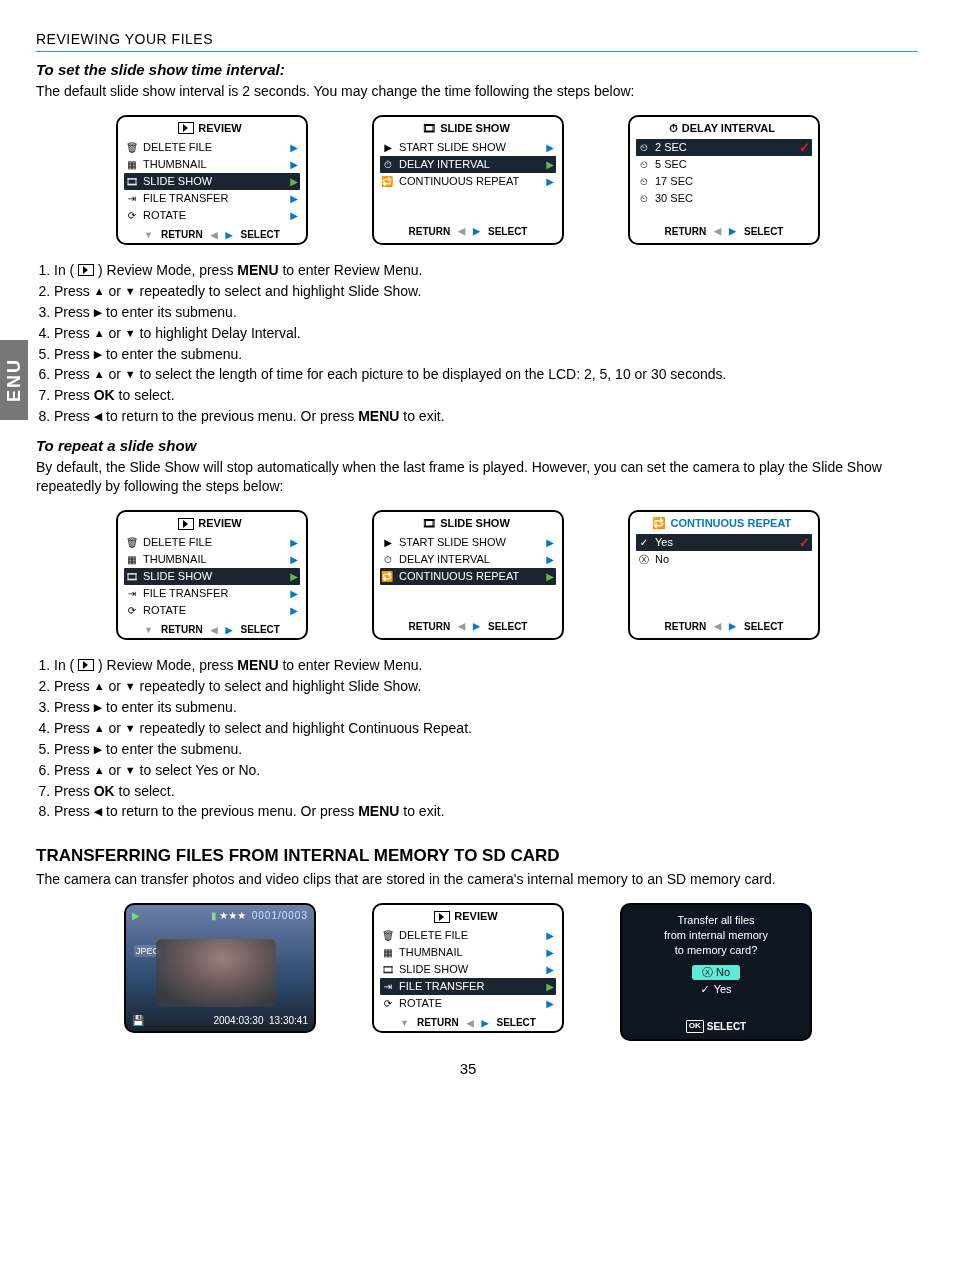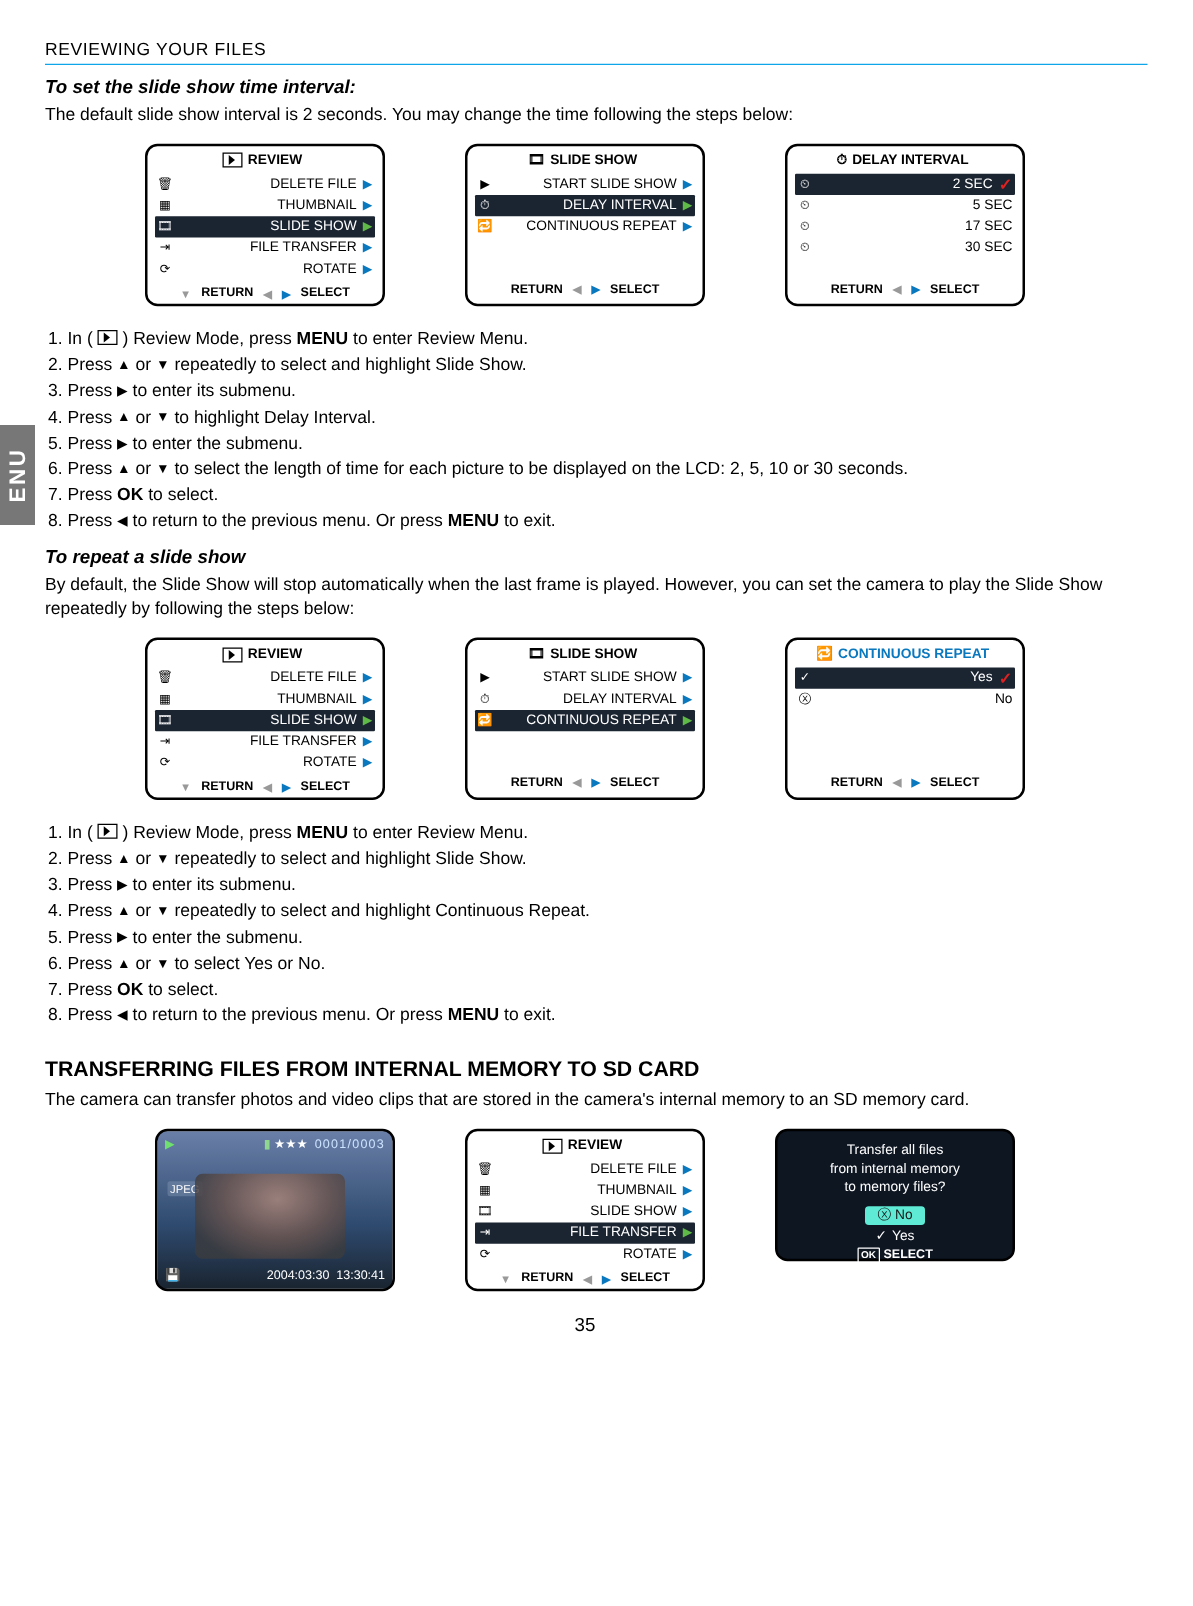--- a/index.html
+++ b/index.html
@@ -93,21 +93,21 @@
     background: #1b2431;
     color: #fff;
     border-radius: 1px;
   }
   .mrow .ico {
     width: 12px;
     display: inline-flex;
     justify-content: center;
     font-size: 10px;
   }
-  .mrow .lbl { flex: 1; text-align: right; }
+  .mrow .lbl { flex: 1; }
   .mrow .arr { color: #0a78be; font-size: 10px; }
   .mrow.sel .arr { color: #5fb947; }
   .scr-foot {
     display: flex;
     justify-content: center;
     gap: 8px;
     font-weight: bold;
     font-size: 10px;
     padding: 4px 0 5px 0;
     align-items: center;
@@ -140,21 +140,21 @@
   .photo-scr .top { position:absolute; top:4px; left:6px; right:6px; display:flex; justify-content:space-between;}
   .photo-scr .top .r { color:#cde3ff; letter-spacing:1px;}
   .photo-scr .bot { position:absolute; bottom:4px; left:6px; right:6px; display:flex; justify-content:space-between;}
   .photo-scr .jpeg{ position:absolute; top:40px; left:8px; font-size:9px; background:rgba(180,195,215,0.25); padding:0 2px; border-radius:2px;}
   .photo-scr .body{
     position:absolute; top:34px; left:30px; width:120px; height:68px;
     background: radial-gradient(ellipse at 55% 30%, #aa867a 0, #6b5550 45%, #3a3b3f 80%);
     border-radius:6px; opacity:0.85;
   }
   .transfer-box {
-    width:192px; height:106px; border:2px solid #000; border-radius:10px;
+    width:192px; height:138px; border:2px solid #000; border-radius:10px;
     background:#0e1622; color:#fff; font-size:11px; box-sizing:border-box;
     display:flex; flex-direction:column; align-items:center; padding:8px 8px 6px 8px;
   }
   .transfer-box .msg{ text-align:center; line-height:1.35; margin-bottom:6px;}
   .transfer-box .opt{ display:flex; align-items:center; gap:4px; margin:1px 0;}
   .transfer-box .no{ background:#5eead4; color:#1a1a1a; padding:0 10px; border-radius:3px;}
   .transfer-box .foot{ margin-top:auto; font-weight:bold; font-size:10px; display:flex; gap:3px; align-items:center;}
   .ok-box { border:1px solid #fff; font-size:8px; padding:0 2px; border-radius:1px;}
 </style>
 </head>
@@ -452,21 +452,21 @@
         <span class="tri-left">◀</span>
         <span class="tri-right">▶</span>
         <span>SELECT</span>
       </div>
   </div>
 
   <div class="transfer-box">
     <div class="msg">
       <div>Transfer all files</div>
       <div>from internal memory</div>
-      <div>to memory files?</div>
+      <div>to memory card?</div>
     </div>
     <div class="opt">
         <span class="no"><span>ⓧ</span> <span>No</span></span>
       </div>
     <div class="opt">
         <span>✓</span>
         <span>Yes</span>
       </div>
     <div class="foot">
         <span class="ok-box">OK</span>

